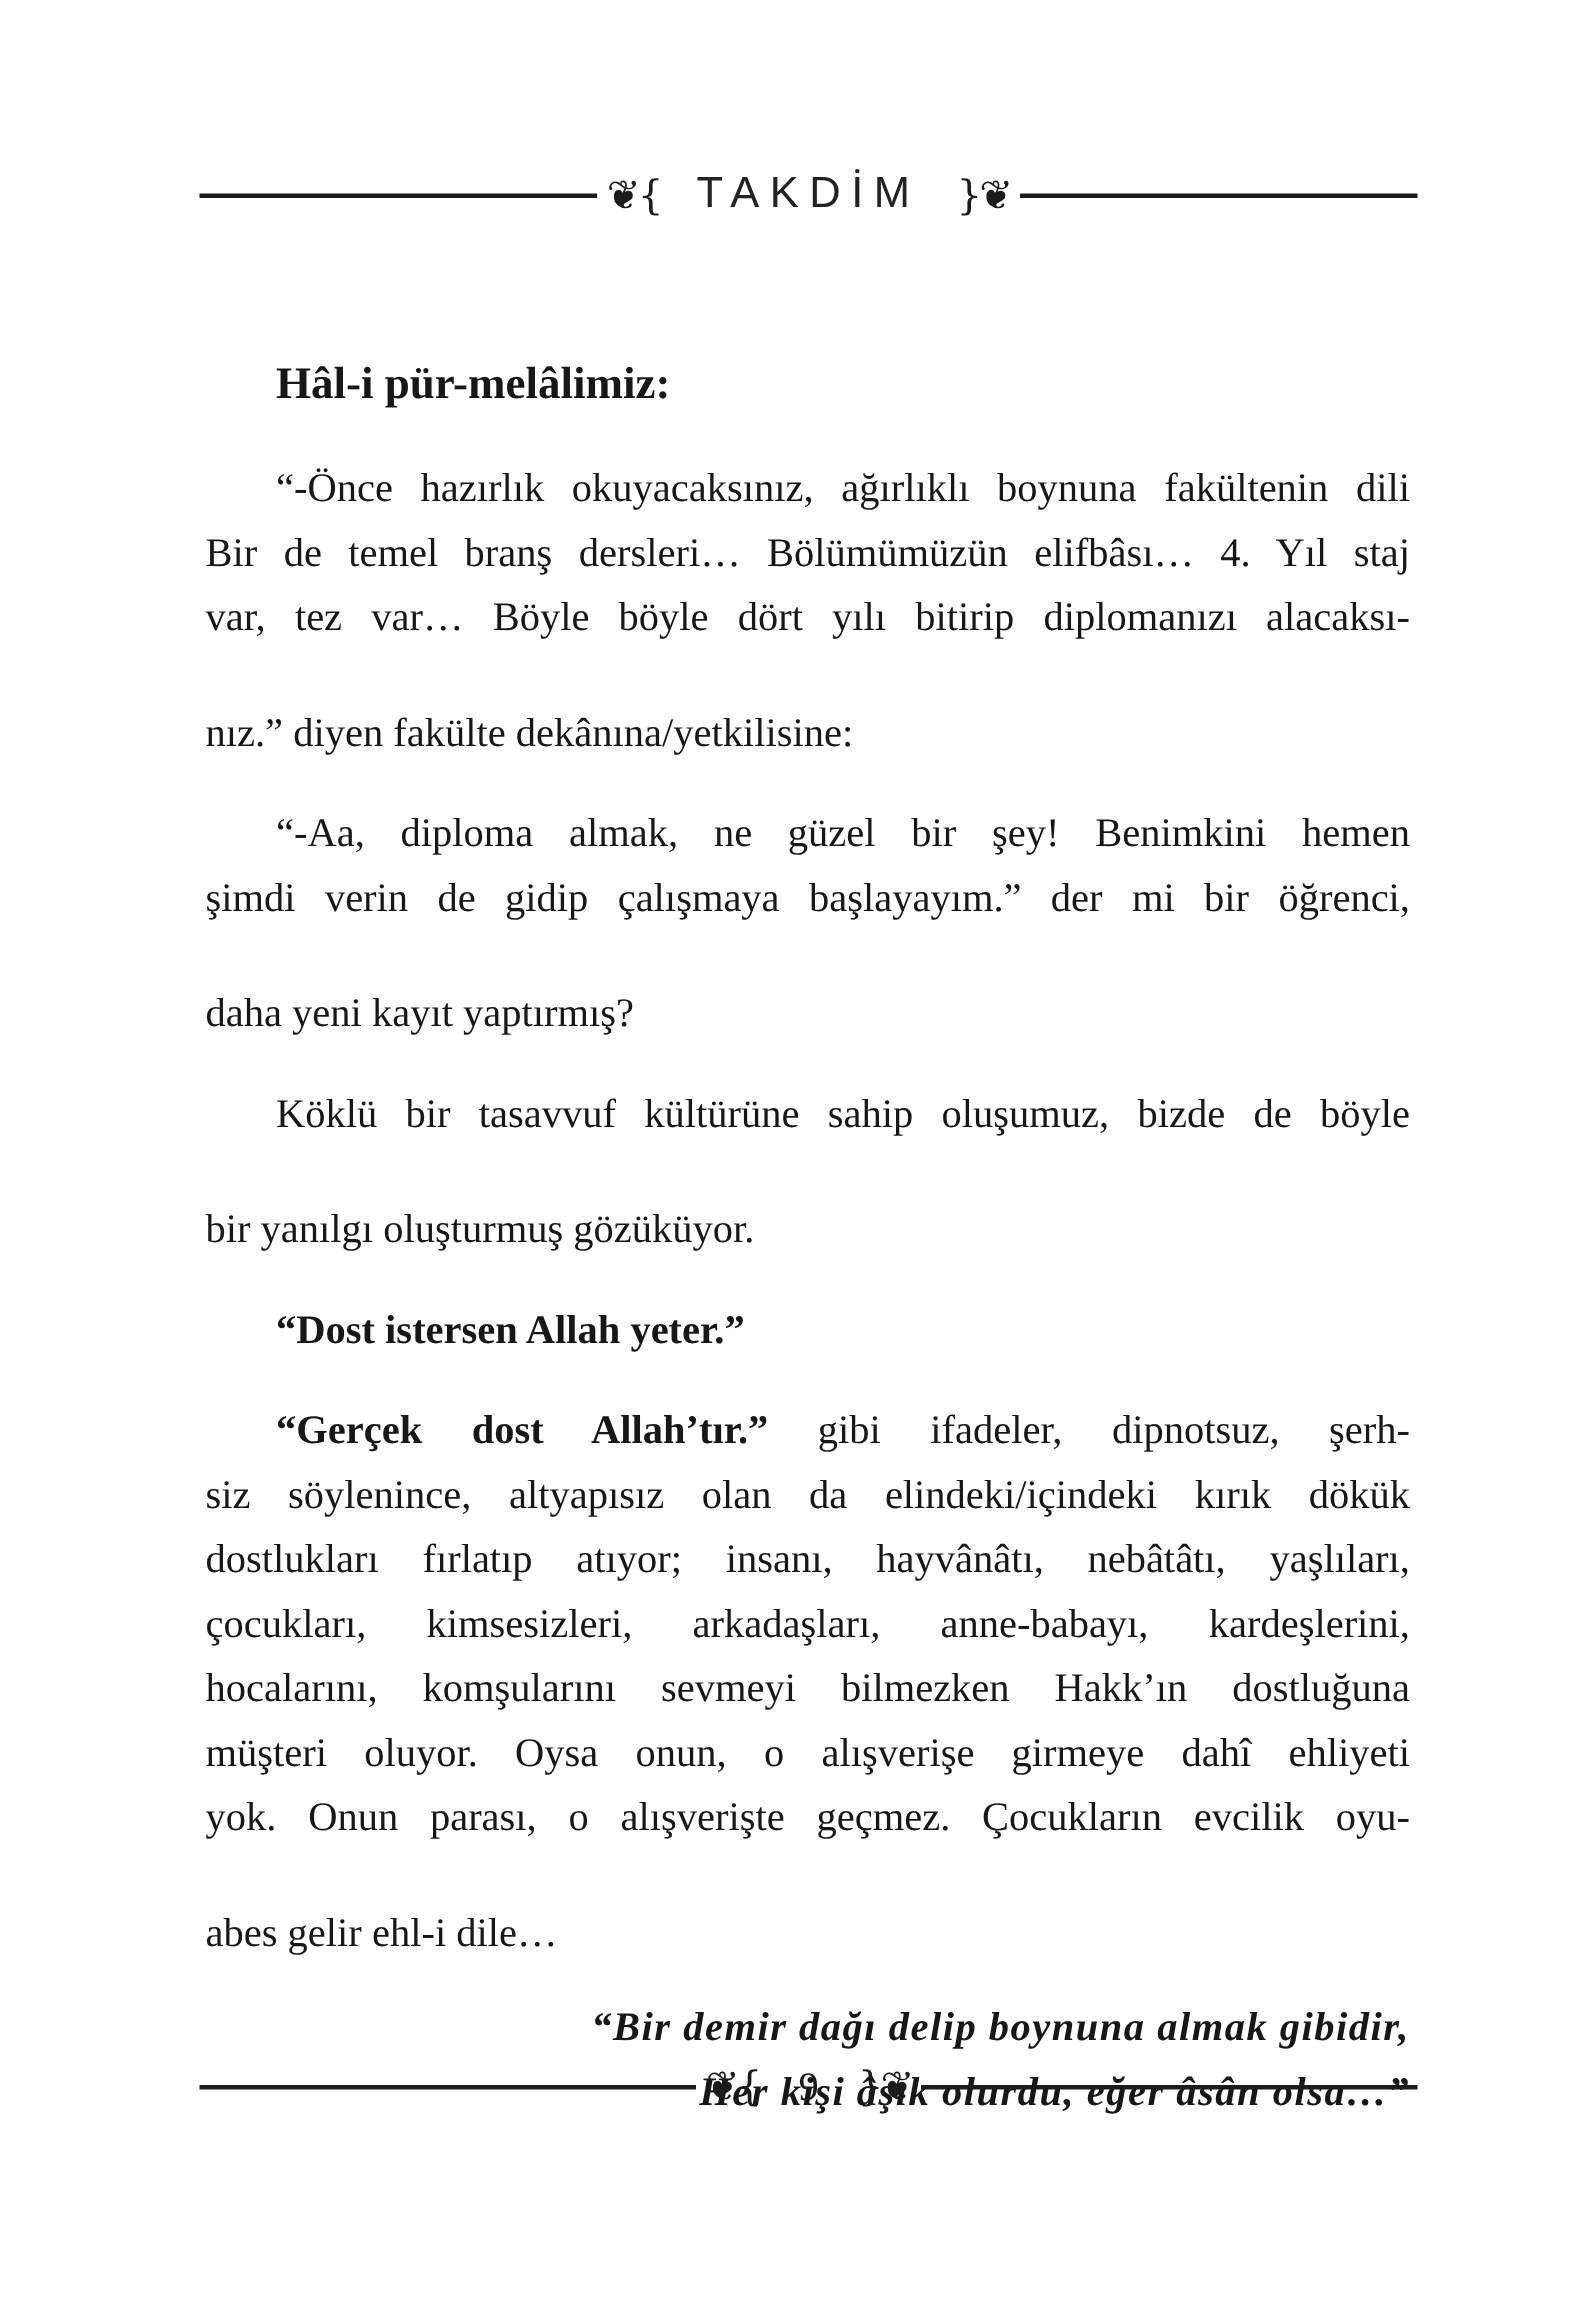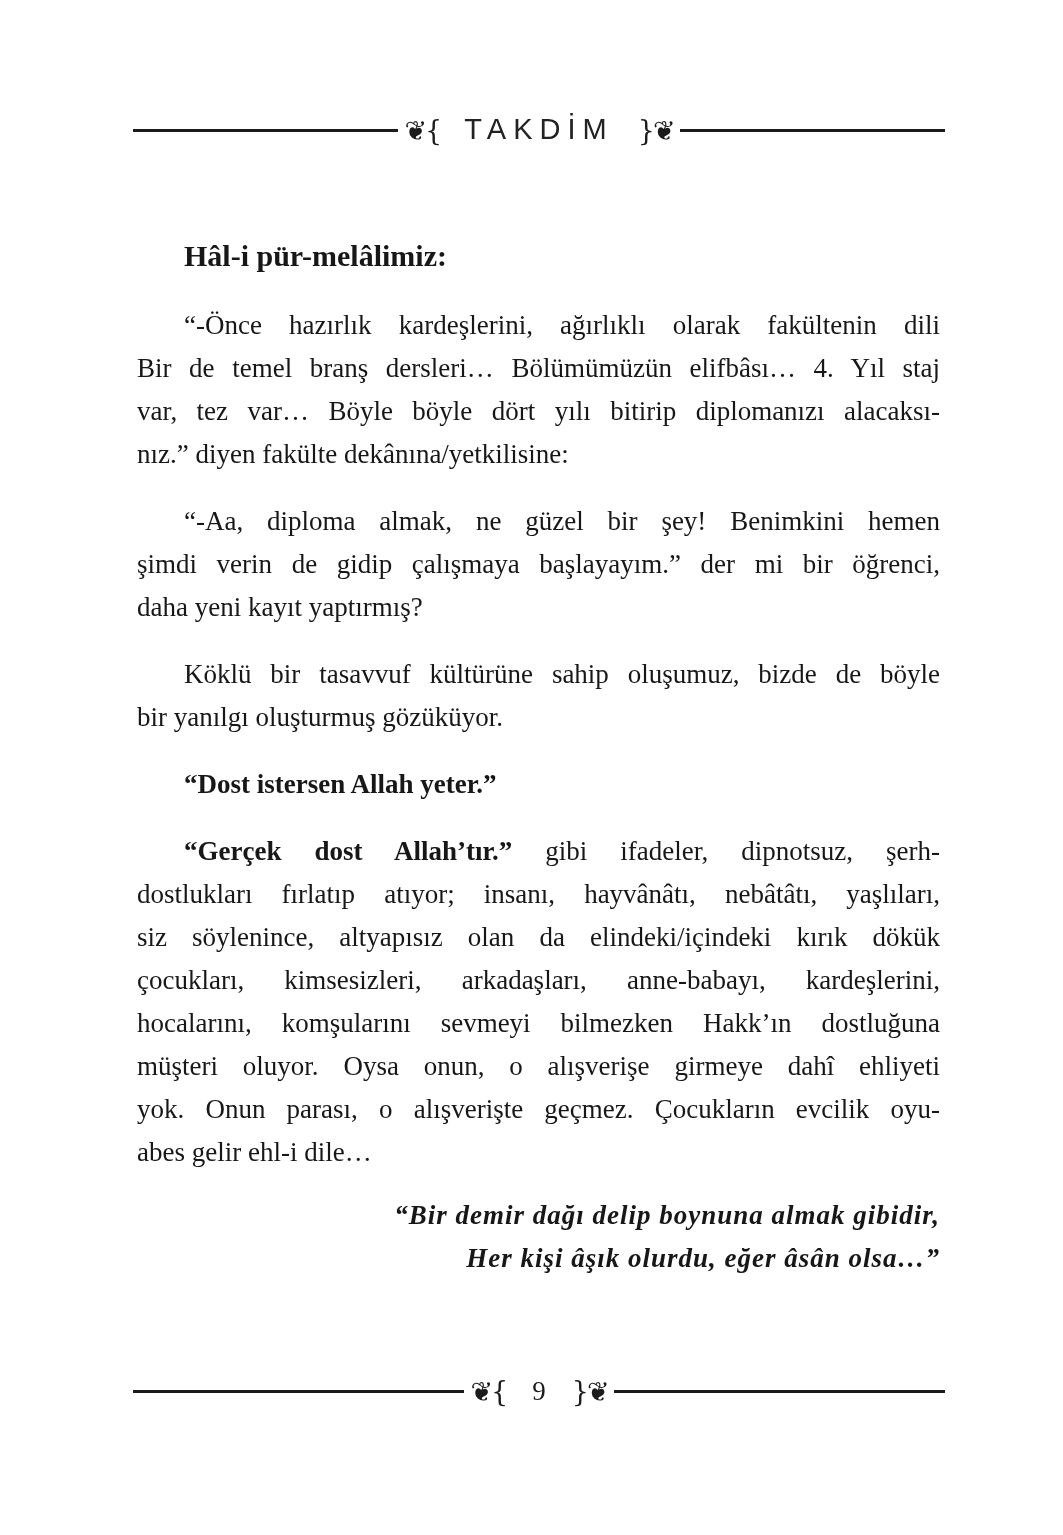--- a/index.html
+++ b/index.html
@@ -71,21 +71,21 @@
     font-size: 30px;
     text-indent: 47px;
     margin: 0 0 27px 0;
   }
   .block { margin: 24px 0 0 0; }
   .block.para .line {
     text-align: justify;
     text-align-last: justify;
     text-justify: inter-word;
   }
-  .block.para .line.last { text-align-last: auto; }
+  .block.para .line.last { text-align-last: auto; margin-top: 34px; }
   .block.para .line.first { text-indent: 47px; }
   .block.bold .line {
     font-weight: bold;
     text-indent: 47px;
   }
   .block.verse { margin-top: 20px; }
   .block.verse .line {
     text-align: right;
     font-weight: bold;
     font-style: italic;
@@ -102,41 +102,41 @@
     <span class="orn">❦{</span>
     <span class="title">TAKDİM</span>
     <span class="orn">}❦</span>
     <div class="rule"></div>
   </div>
 
   <div class="text-body">
     <div class="heading">Hâl-i pür-melâlimiz:</div>
 
   <div class="block para">
-        <div class="line first">“-Önce hazırlık kardeşlerini, ağırlıklı olarak fakültenin dili</div>
+        <div class="line first">“-Önce hazırlık okuyacaksınız, ağırlıklı boynuna fakültenin dili</div>
         <div class="line">Bir de temel branş dersleri… Bölümümüzün elifbâsı… 4. Yıl staj</div>
         <div class="line">var, tez var… Böyle böyle dört yılı bitirip diplomanızı alacaksı-</div>
         <div class="line last">nız.” diyen fakülte dekânına/yetkilisine:</div>
       </div>
       <div class="block para">
         <div class="line first">“-Aa, diploma almak, ne güzel bir şey! Benimkini hemen</div>
         <div class="line">şimdi verin de gidip çalışmaya başlayayım.” der mi bir öğrenci,</div>
         <div class="line last">daha yeni kayıt yaptırmış?</div>
       </div>
       <div class="block para">
         <div class="line first">Köklü bir tasavvuf kültürüne sahip oluşumuz, bizde de böyle</div>
         <div class="line last">bir yanılgı oluşturmuş gözüküyor.</div>
       </div>
       <div class="block bold">
         <div class="line first last">“Dost istersen Allah yeter.”</div>
       </div>
       <div class="block para">
         <div class="line first"><b>“Gerçek dost Allah’tır.”</b> gibi ifadeler, dipnotsuz, şerh-</div>
+        <div class="line">siz söylenince, altyapısız olan da elindeki/içindeki kırık dökük</div>
         <div class="line">dostlukları fırlatıp atıyor; insanı, hayvânâtı, nebâtâtı, yaşlıları,</div>
-        <div class="line">siz söylenince, altyapısız olan da elindeki/içindeki kırık dökük</div>
         <div class="line">çocukları, kimsesizleri, arkadaşları, anne-babayı, kardeşlerini,</div>
         <div class="line">hocalarını, komşularını sevmeyi bilmezken Hakk’ın dostluğuna</div>
         <div class="line">müşteri oluyor. Oysa onun, o alışverişe girmeye dahî ehliyeti</div>
         <div class="line">yok. Onun parası, o alışverişte geçmez. Çocukların evcilik oyu-</div>
         <div class="line last">abes gelir ehl-i dile…</div>
       </div>
       <div class="block verse">
         <div class="line first">“Bir demir dağı delip boynuna almak gibidir,</div>
         <div class="line last">Her kişi âşık olurdu, eğer âsân olsa…”</div>
       </div>

